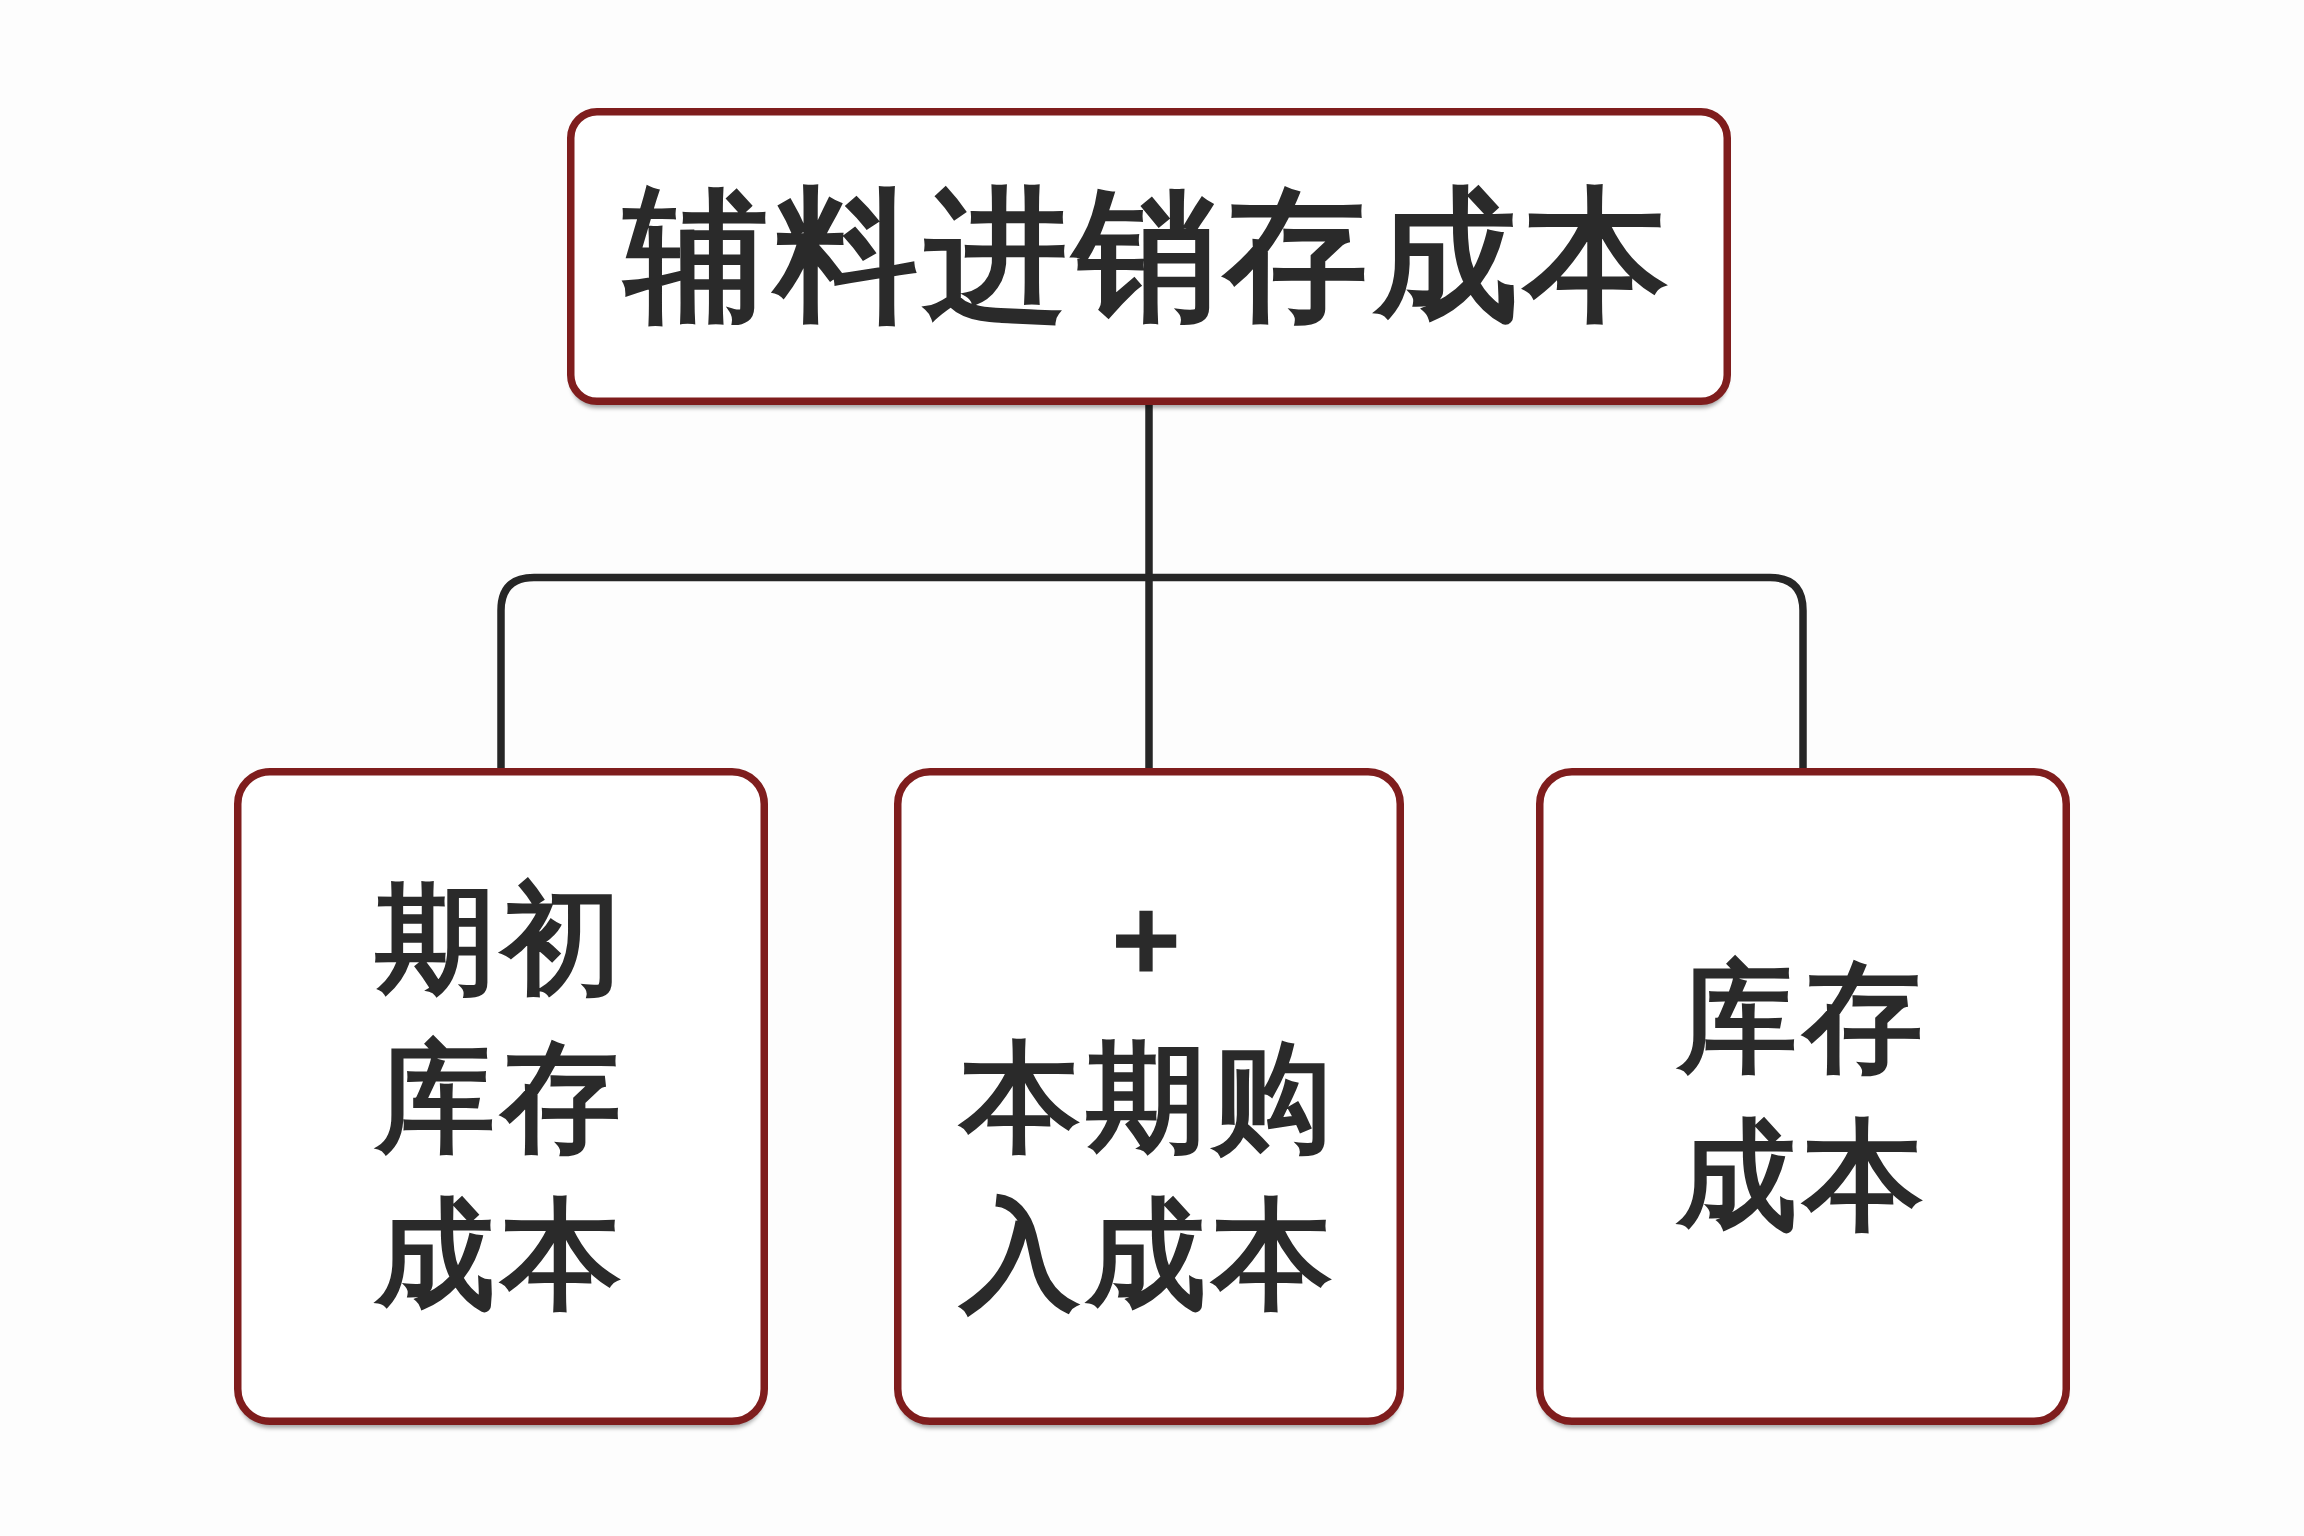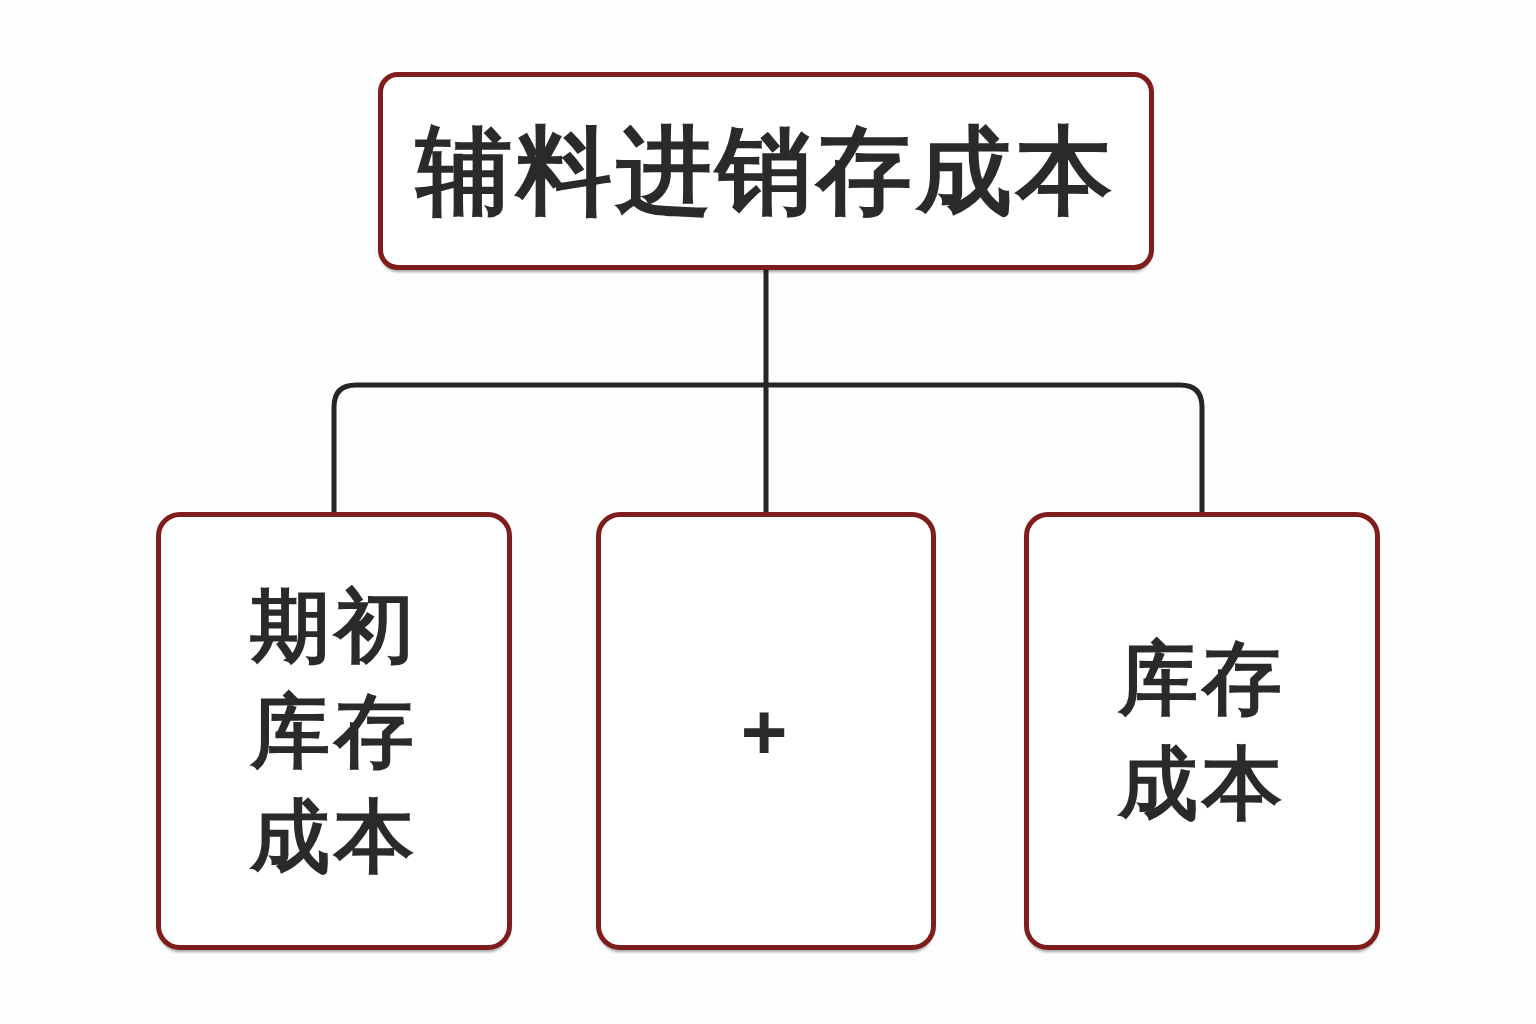--- a/index.html
+++ b/index.html
@@ -78,20 +78,22 @@
   </div>
 
   <div class="node node-child node-child-left">
     <span class="line">期初</span>
     <span class="line">库存</span>
     <span class="line">成本</span>
   </div>
 
   <div class="node node-child node-child-middle">
     <span class="line">+</span>
+    <span class="line">本期购</span>
+    <span class="line">入成本</span>
   </div>
 
   <div class="node node-child node-child-right">
     <span class="line">库存</span>
     <span class="line">成本</span>
   </div>
 
 </div>
 
 </body></html>

